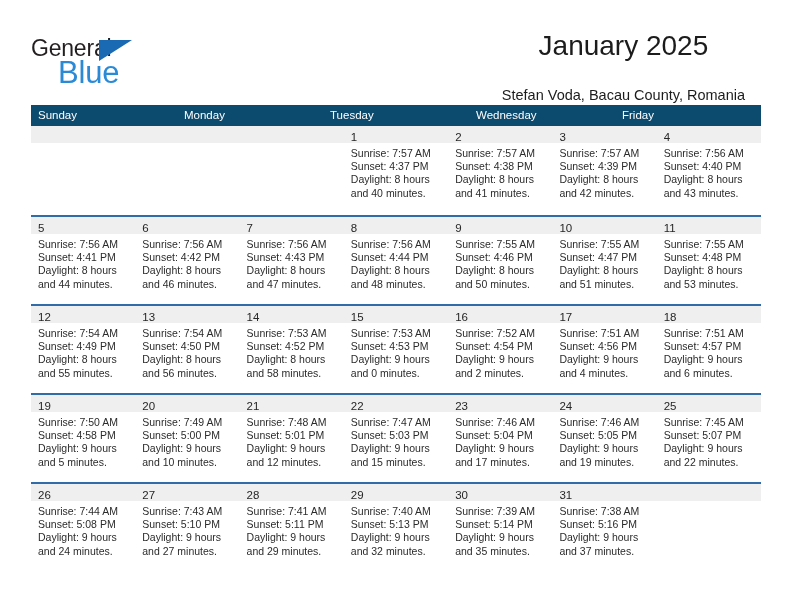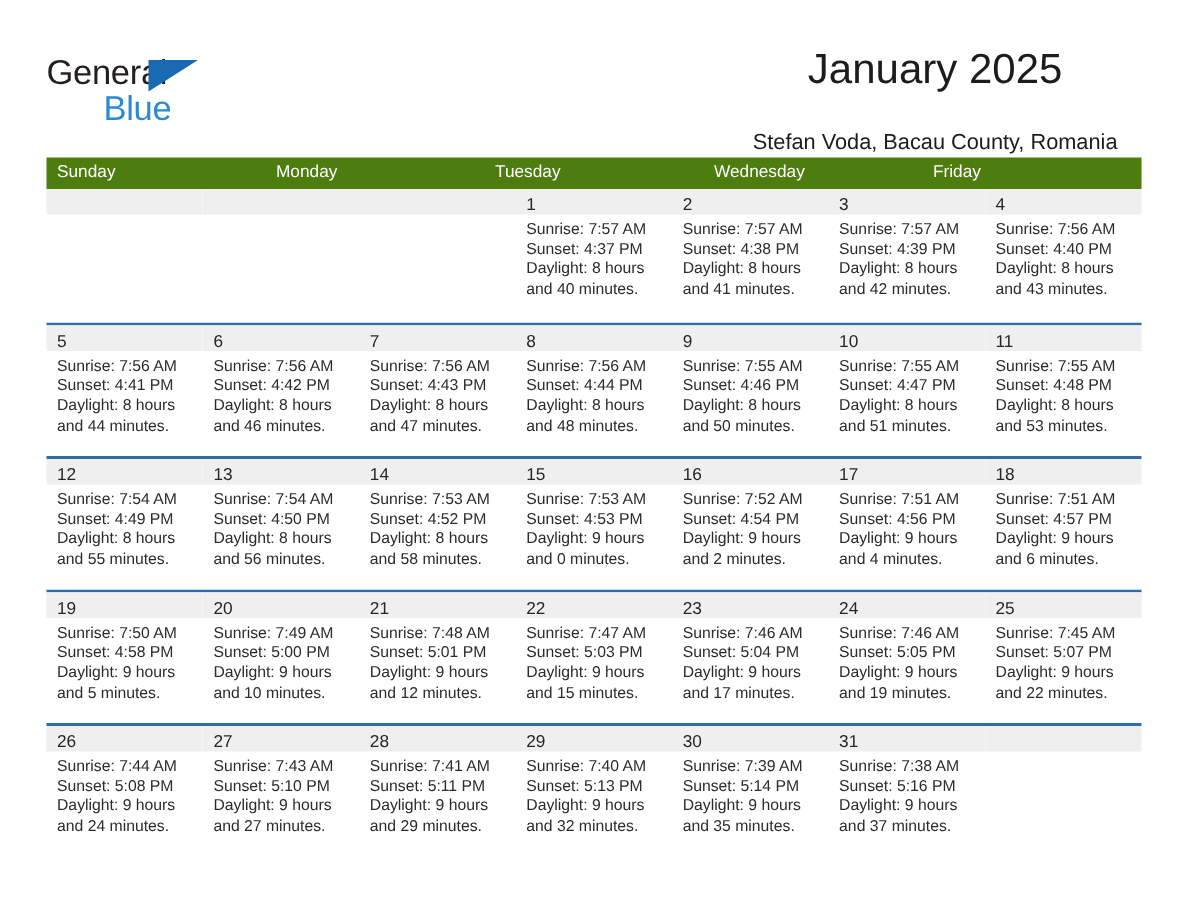--- a/index.html
+++ b/index.html
@@ -48,23 +48,23 @@
     position: absolute;
     left: 68px;
     top: 4px;
     width: 0;
     height: 0;
     border-left: 33px solid #1a6ab3;
     border-bottom: 21px solid transparent;
   }
   .logo-blue {
     position: absolute;
-    left: 38px;
+    left: 27px;
     top: 24px;
-    font-size: 23px;
+    font-size: 31px;
     color: #2b8ad6;
     letter-spacing: -0.2px;
     line-height: 25px;
   }
   .title-block {
     position: absolute;
     right: 16px;
     top: 0;
     text-align: center;
   }
@@ -84,21 +84,21 @@
 
   
   .calendar {
     position: absolute;
     left: 31px;
     top: 105px;
     width: 730px;
   }
   .weekday-row {
     display: flex;
-    background: #4d7c0f;
+    background: #0c4a6e;
     height: 21px;
   }
   .weekday {
     flex: 1 1 0;
     min-width: 0;
     color: #ffffff;
     font-size: 11.5px;
     line-height: 21px;
     padding-left: 7px;
     box-sizing: border-box;

